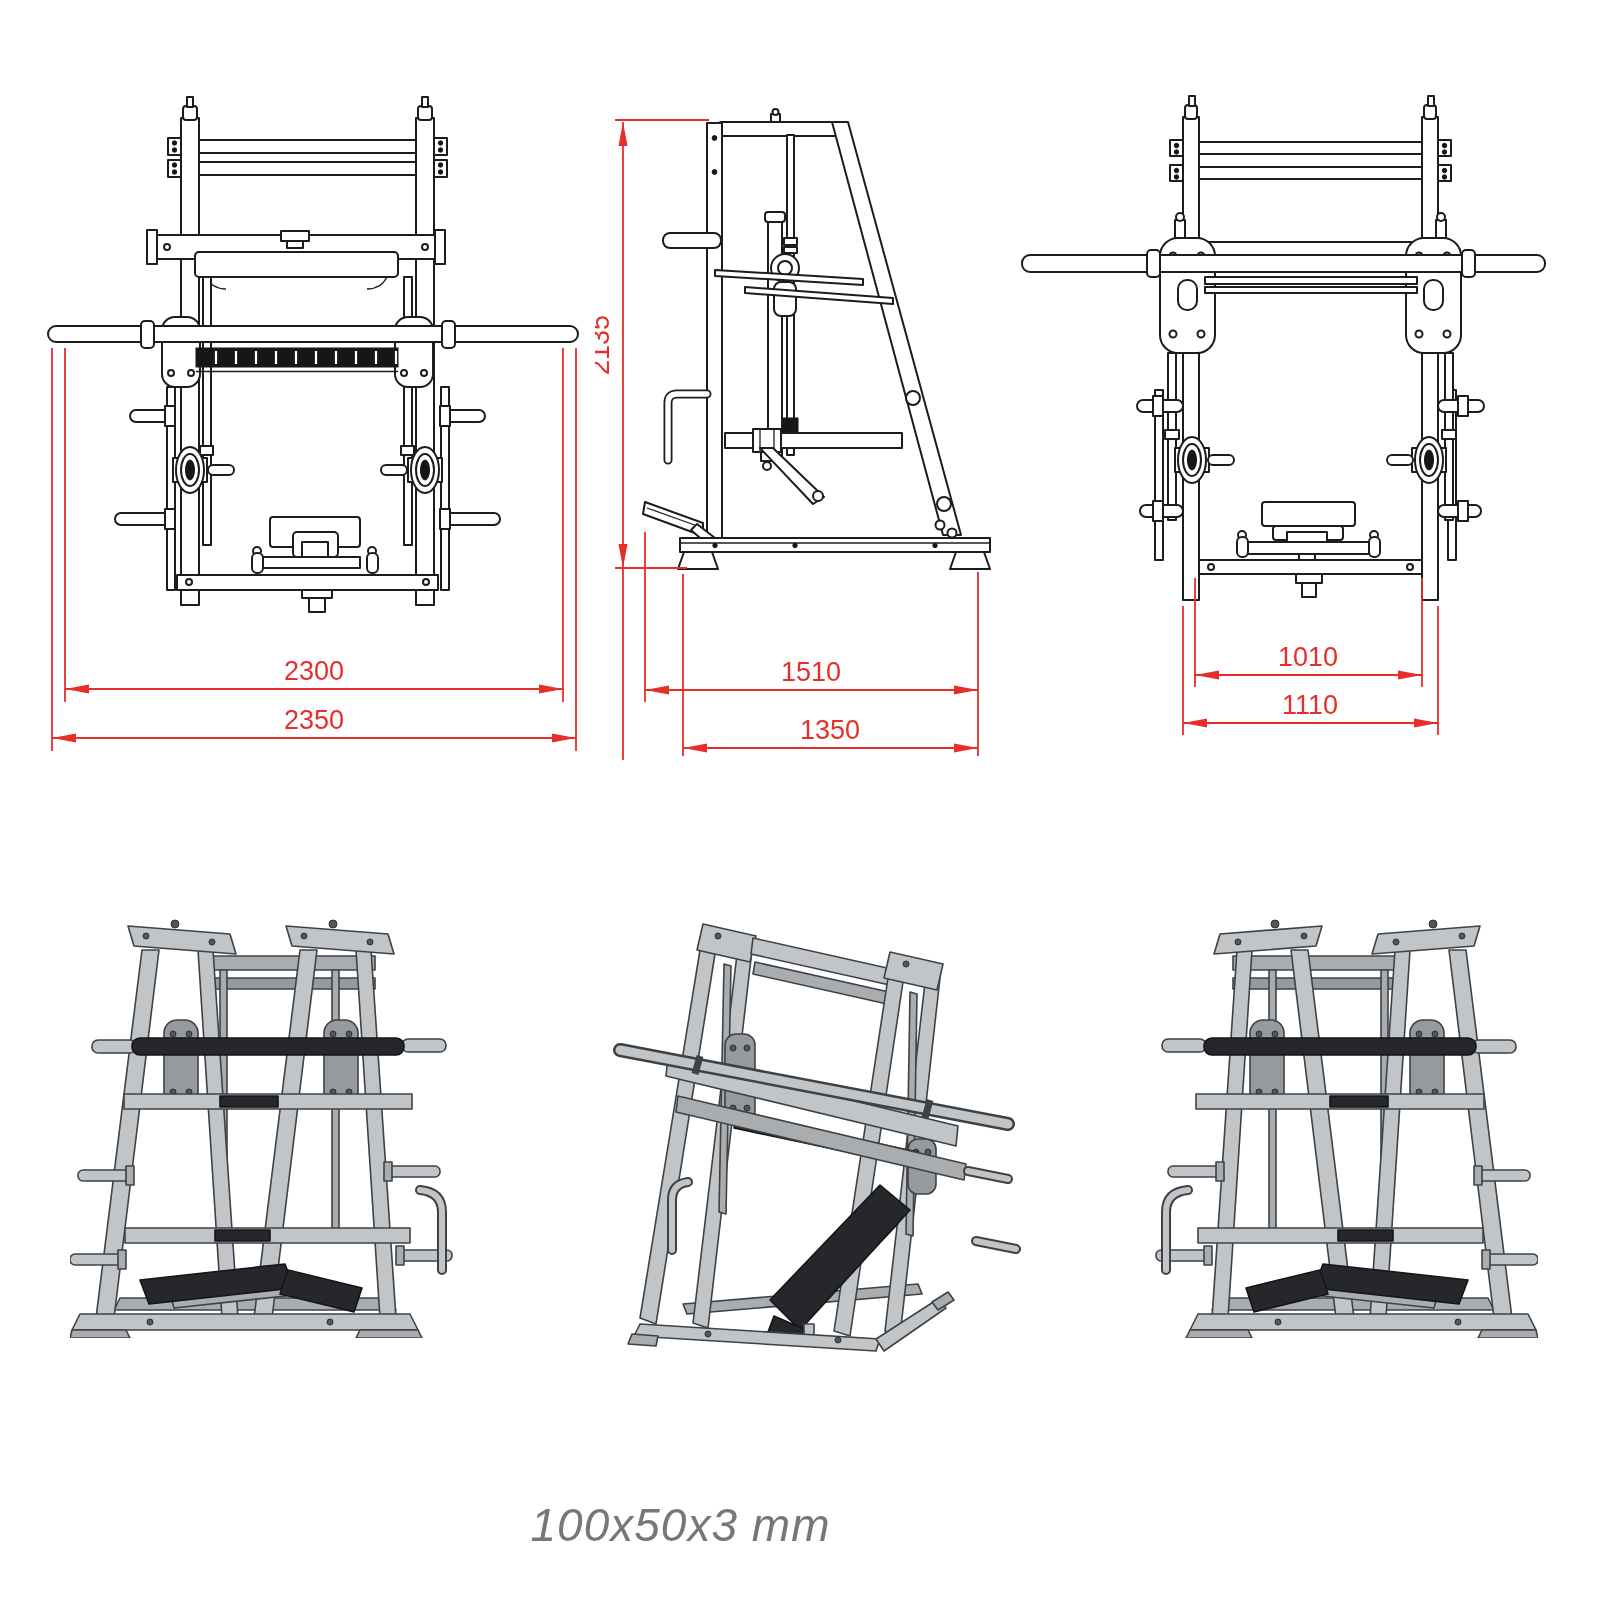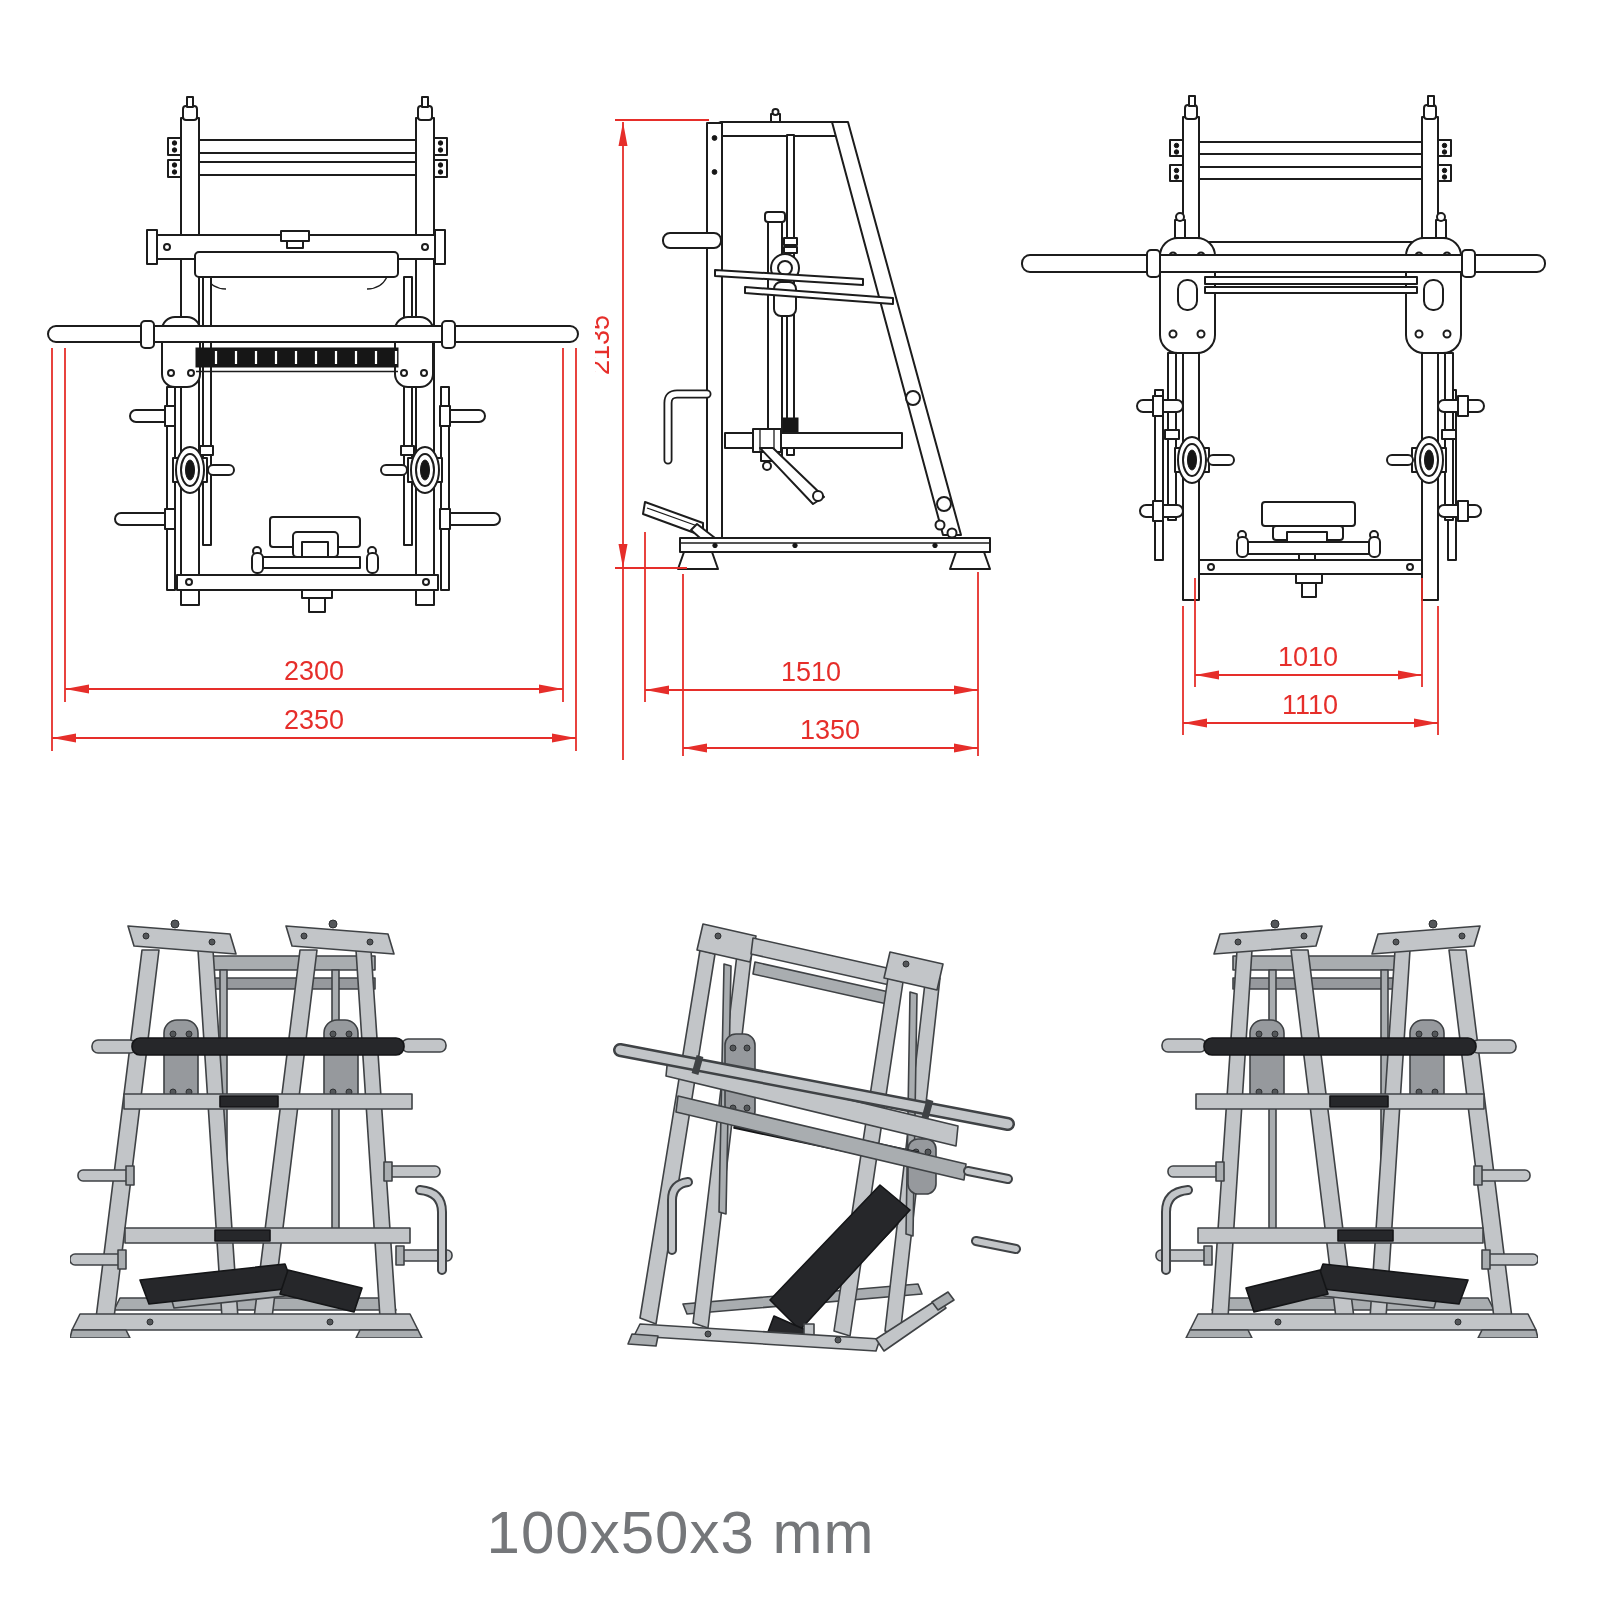--- a/index.html
+++ b/index.html
@@ -20,21 +20,21 @@
   .dimtxt{fill:#e62e2a;font-family:"Liberation Sans",sans-serif;font-size:27px;}
   
   .t {fill:#c2c5c8;stroke:#3f4245;stroke-width:1.6;stroke-linejoin:round;}
   .t2{fill:#a9adb0;stroke:#3f4245;stroke-width:1.6;stroke-linejoin:round;}
   .t3{fill:#96999d;stroke:#3f4245;stroke-width:1.6;stroke-linejoin:round;}
   .dk{fill:#26272a;stroke:#141517;stroke-width:1.6;stroke-linejoin:round;}
   .gtube{stroke:#3f4245;stroke-width:10;fill:none;stroke-linecap:round;}
   .gtubei{stroke:#c2c5c8;stroke-width:6;fill:none;stroke-linecap:round;}
   .gbolt{fill:#54575a;stroke:#2e3032;stroke-width:1;}
   #caption{position:absolute;top:1498px;left:0;width:1361px;text-align:center;
-           font-size:60px;color:#75777a;letter-spacing:1px;}
+           font-size:46px;color:#75777a;letter-spacing:1px;font-style:italic;}
 </style>
 </head>
 <body>
 
 <svg class="panel" style="left:30px;top:80px" width="560" height="680" viewBox="0 0 560 680">
   <g>
 
     <rect class="ln" x="151" y="38" width="18" height="487"></rect>
     <rect class="ln" x="153" y="26" width="14" height="14" rx="3"></rect>
     <rect class="ln" x="157" y="17" width="6" height="10"></rect>

